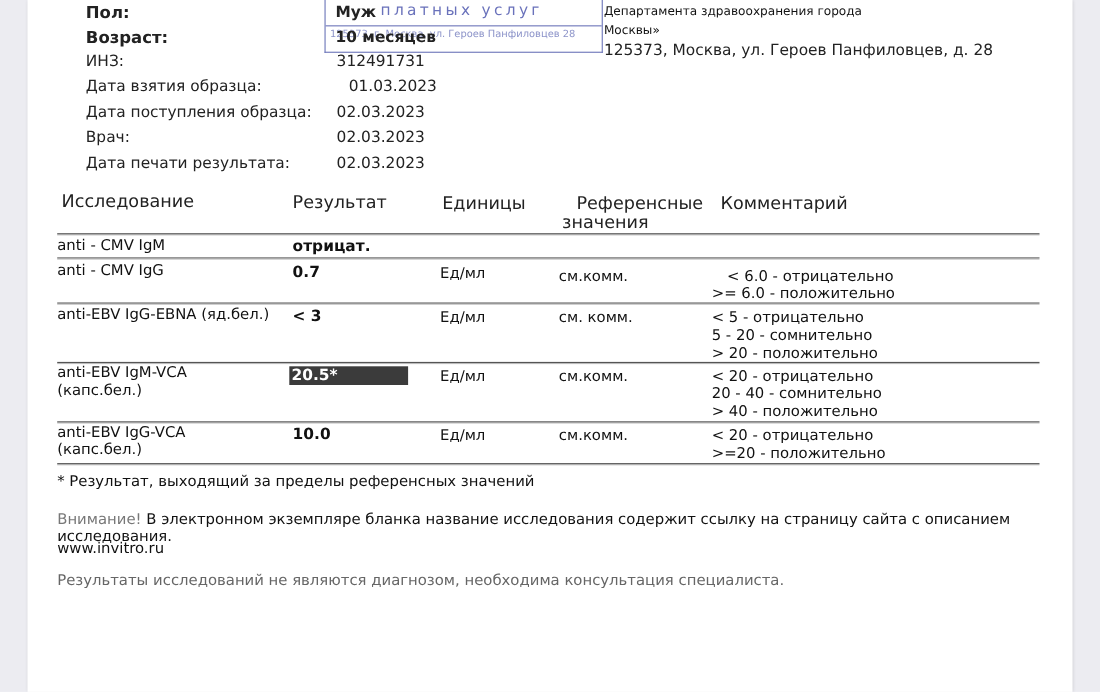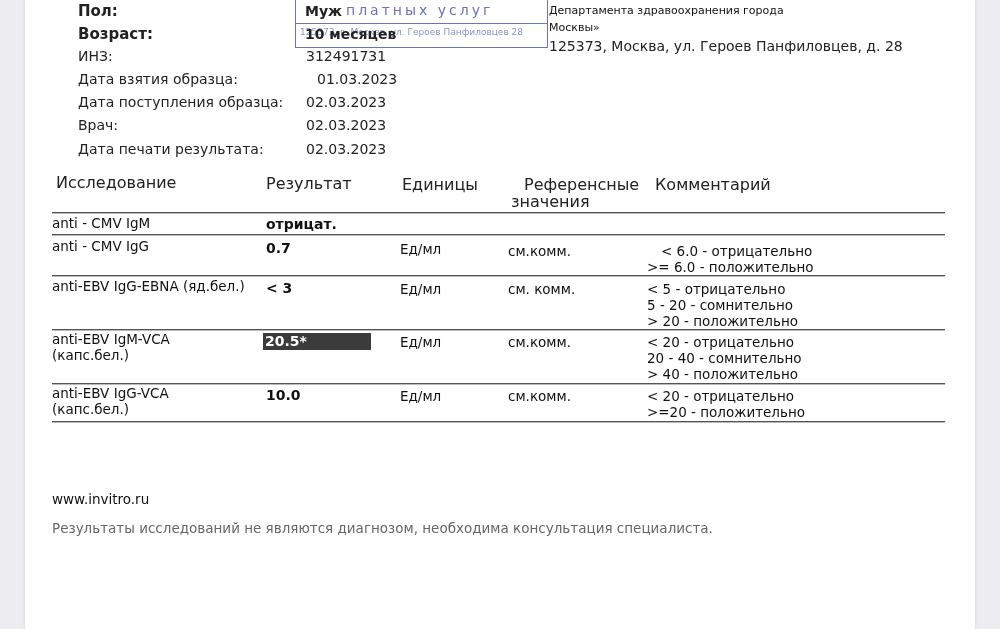--- a/index.html
+++ b/index.html
@@ -164,18 +164,22 @@
     <div class="abs cell" style="left:27px; top:385px;">anti-EBV IgG-VCA</div>
     <div class="abs cell" style="left:27px; top:401px;">(капс.бел.)</div>
     <div class="abs cell bold" style="left:241px; top:387px;">10.0</div>
     <div class="abs cell" style="left:375px; top:388px;">Ед/мл</div>
     <div class="abs cell" style="left:483px; top:388px;">см.комм.</div>
     <div class="abs comment" style="left:622px; top:388px;">&lt; 20 - отрицательно</div>
     <div class="abs comment" style="left:622px; top:404px;">&gt;=20 - положительно</div>
   </div>
   <div class="hr" style="top:421px;"></div>
 
+  <div class="abs footnote" style="left:27px; top:430px;">* Результат, выходящий за пределы референсных значений</div>
 
+  <div class="abs notice" style="left:27px; top:464px;">
+    <span class="gray">Внимание!</span><span> В электронном экземпляре бланка название исследования содержит ссылку на страницу сайта с описанием исследования.</span>
+  </div>
   <div class="abs footnote" style="left:27px; top:491px;">www.invitro.ru</div>
 
   <div class="abs disclaimer" style="left:27px; top:520px;">Результаты исследований не являются диагнозом, необходима консультация специалиста.</div>
 
 </div>
 
 </body></html>

